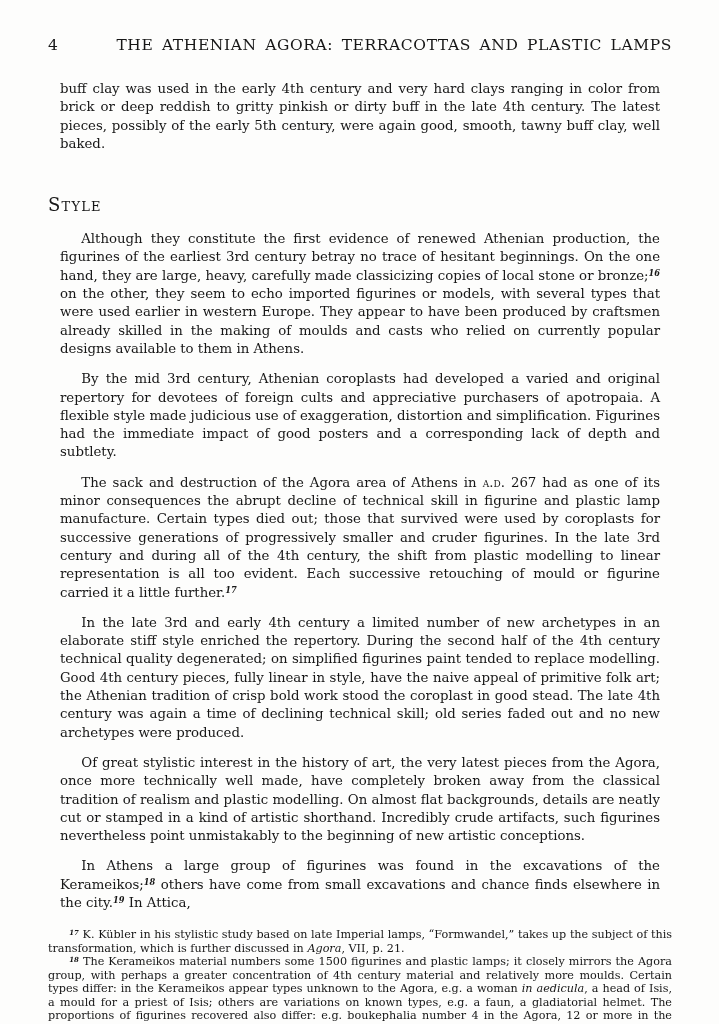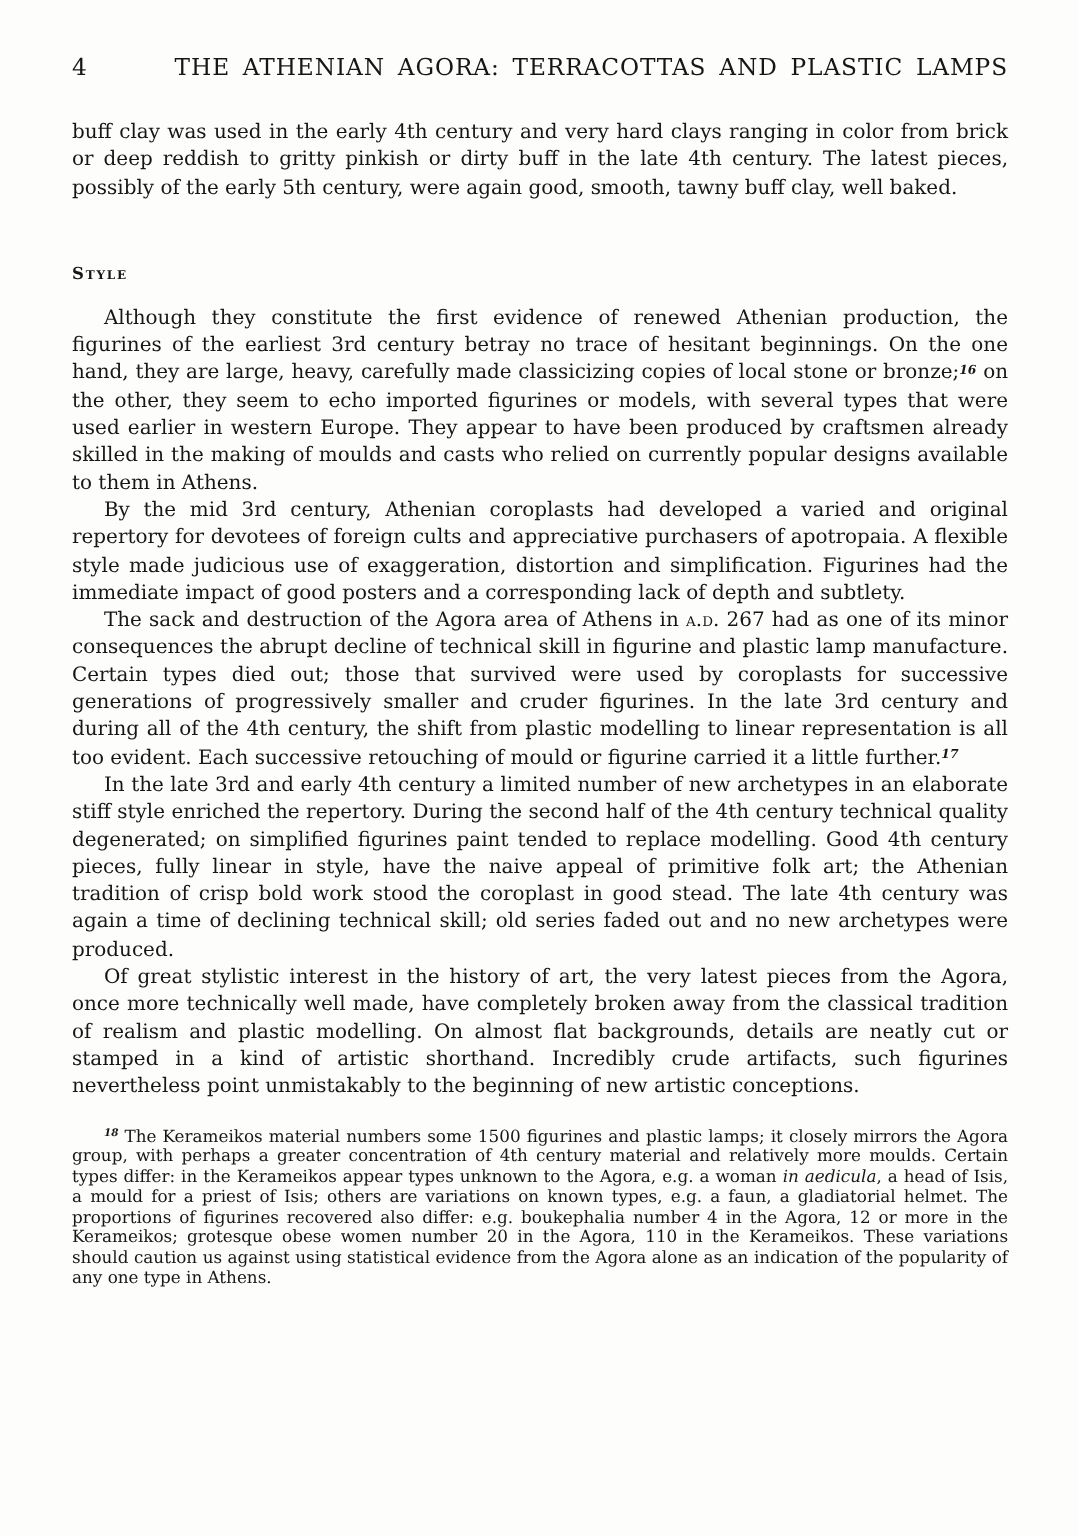--- a/index.html
+++ b/index.html
@@ -30,31 +30,31 @@
     top: 0;
   }
   .running-title {
     display: block;
     text-align: right;
     letter-spacing: 0.6px;
     word-spacing: 3px;
     white-space: nowrap;
   }
   .body-text p.para {
-    margin: 0;
+    margin: 12px;
     font-size: 13.3px;
     line-height: 18.3px;
     text-align: justify;
     text-indent: 1.6em;
   }
   .body-text p.para.noindent { text-indent: 0; }
   h2.section-heading {
     margin: 41px 0 15px 0;
-    font-weight: bold;
-    font-size: 11px;
+    font-weight: normal;
+    font-size: 18px;
     font-variant: small-caps;
     letter-spacing: 1.2px;
     word-spacing: 5px;
   }
   .footnotes {
     margin-top: 16px;
     font-size: 11.2px;
     line-height: 13.5px;
     text-align: justify;
   }
@@ -90,21 +90,23 @@
 
     <h2 class="section-heading">Style</h2>
 
     <p class="para"><span>Although they constitute the first evidence of renewed Athenian production, the figurines of the earliest 3rd century betray no trace of hesitant beginnings. On the one hand, they are large, heavy, carefully made classicizing copies of local stone or bronze;</span><sup>16</sup><span> on the other, they seem to echo imported figurines or models, with several types that were used earlier in western Europe. They appear to have been produced by craftsmen already skilled in the making of moulds and casts who relied on currently popular designs available to them in Athens.</span></p>
     <p class="para"><span>By the mid 3rd century, Athenian coroplasts had developed a varied and original repertory for devotees of foreign cults and appreciative purchasers of apotropaia. A flexible style made judicious use of exaggeration, distortion and simplification. Figurines had the immediate impact of good posters and a corresponding lack of depth and subtlety.</span></p>
     <p class="para"><span>The sack and destruction of the Agora area of Athens in </span><span class="sc">a.d.</span><span> 267 had as one of its minor consequences the abrupt decline of technical skill in figurine and plastic lamp manufacture. Certain types died out; those that survived were used by coroplasts for successive generations of progressively smaller and cruder figurines. In the late 3rd century and during all of the 4th century, the shift from plastic modelling to linear representation is all too evident. Each successive retouching of mould or figurine carried it a little further.</span><sup>17</sup></p>
     <p class="para"><span>In the late 3rd and early 4th century a limited number of new archetypes in an elaborate stiff style enriched the repertory. During the second half of the 4th century technical quality degenerated; on simplified figurines paint tended to replace modelling. Good 4th century pieces, fully linear in style, have the naive appeal of primitive folk art; the Athenian tradition of crisp bold work stood the coroplast in good stead. The late 4th century was again a time of declining technical skill; old series faded out and no new archetypes were produced.</span></p>
     <p class="para"><span>Of great stylistic interest in the history of art, the very latest pieces from the Agora, once more technically well made, have completely broken away from the classical tradition of realism and plastic modelling. On almost flat backgrounds, details are neatly cut or stamped in a kind of artistic shorthand. Incredibly crude artifacts, such figurines nevertheless point unmistakably to the beginning of new artistic conceptions.</span></p>
 
 
+    <p class="para"><span>In Athens a large group of figurines was found in the excavations of the Kerameikos;</span><sup>18</sup><span> others have come from small excavations and chance finds elsewhere in the city.</span><sup>19</sup><span> In Attica,</span></p>
 
   </div>
 
   <div class="footnotes">
+    <p class="footnote"><sup>17</sup><span> K. Kübler in his stylistic study based on late Imperial lamps, “Formwandel,” takes up the subject of this transformation, which is further discussed in </span><span class="it">Agora</span><span>, VII, p. 21.</span></p>
     <p class="footnote"><sup>18</sup><span> The Kerameikos material numbers some 1500 figurines and plastic lamps; it closely mirrors the Agora group, with perhaps a greater concentration of 4th century material and relatively more moulds. Certain types differ: in the Kerameikos appear types unknown to the Agora, e.g. a woman </span><span class="it">in aedicula</span><span>, a head of Isis, a mould for a priest of Isis; others are variations on known types, e.g. a faun, a gladiatorial helmet. The proportions of figurines recovered also differ: e.g. boukephalia number 4 in the Agora, 12 or more in the Kerameikos; grotesque obese women number 20 in the Agora, 110 in the Kerameikos. These variations should caution us against using statistical evidence from the Agora alone as an indication of the popularity of any one type in Athens.</span></p>
 
   </div>
 
 </div>
 
 </body></html>

